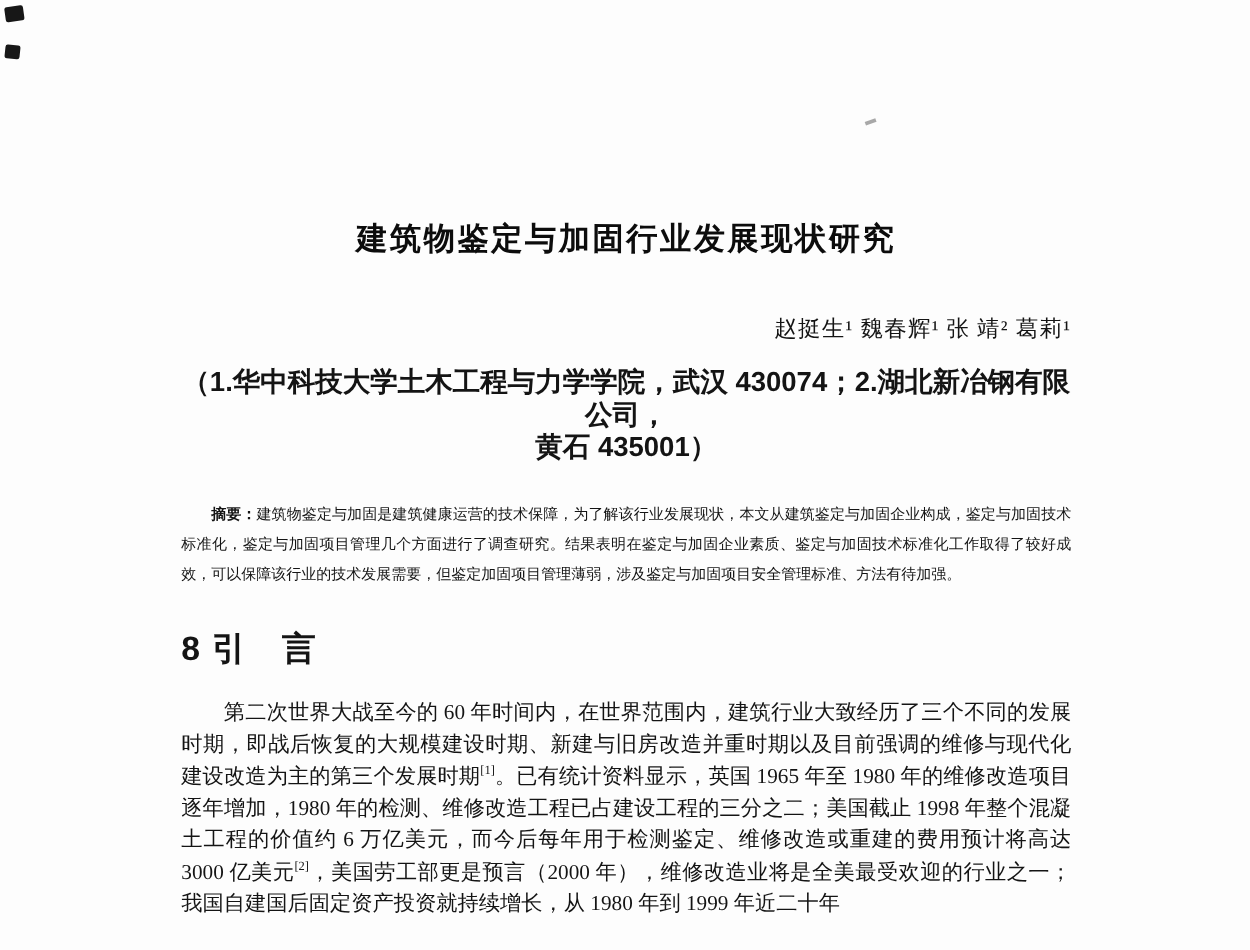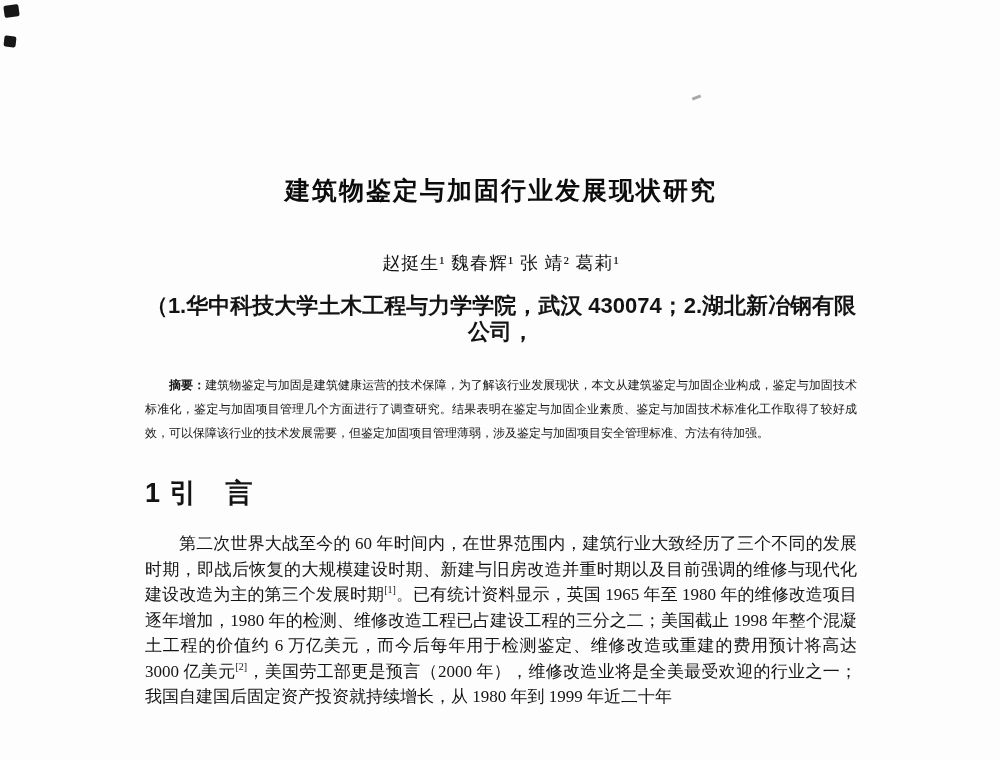--- a/index.html
+++ b/index.html
@@ -27,21 +27,21 @@
     font-size: 25px;
     font-weight: bold;
     text-align: center;
     letter-spacing: 2px;
     font-family: "Liberation Sans", sans-serif;
     color: #0c0c0c;
   }
   .authors {
     margin: 44px 0 0 0;
     font-size: 18px;
-    text-align: center;
+    text-align: right;
     letter-spacing: 1px;
   }
   .affil {
     margin: 18px 0 0 0;
     font-size: 22px;
     font-weight: bold;
     text-align: center;
     line-height: 26px;
     font-family: "Liberation Sans", sans-serif;
   }
@@ -101,26 +101,27 @@
   <div class="artifact artifact-3"></div>
 
   <div class="content">
 
     <h1 class="title">建筑物鉴定与加固行业发展现状研究</h1>
 
     <p class="authors">赵挺生¹ 魏春辉¹ 张 靖² 葛莉¹</p>
 
     <p class="affil">（1.华中科技大学土木工程与力学学院，武汉 430074；2.湖北新冶钢有限公司，</p>
 
+    <p class="affil">黄石 435001）</p>
 
     <p class="abstract">
       <span class="label">摘要：</span><span>建筑物鉴定与加固是建筑健康运营的技术保障，为了解该行业发展现状，本文从建筑鉴定与加固企业构成，鉴定与加固技术标准化，鉴定与加固项目管理几个方面进行了调查研究。结果表明在鉴定与加固企业素质、鉴定与加固技术标准化工作取得了较好成效，可以保障该行业的技术发展需要，但鉴定加固项目管理薄弱，涉及鉴定与加固项目安全管理标准、方法有待加强。</span>
     </p>
 
 
-    <h2 class="section-heading">1 引　言</h2>
+    <h2 class="section-heading">8 引　言</h2>
 
     <p class="bodytext">
       <span>第二次世界大战至今的 60 年时间内，在世界范围内，建筑行业大致经历了三个不同的发展时期，即战后恢复的大规模建设时期、新建与旧房改造并重时期以及目前强调的维修与现代化建设改造为主的第三个发展时期</span><sup>[1]</sup><span>。已有统计资料显示，英国 1965 年至 1980 年的维修改造项目逐年增加，1980 年的检测、维修改造工程已占建设工程的三分之二；美国截止 1998 年整个混凝土工程的价值约 6 万亿美元，而今后每年用于检测鉴定、维修改造或重建的费用预计将高达 3000 亿美元</span><sup>[2]</sup><span>，美国劳工部更是预言（2000 年），维修改造业将是全美最受欢迎的行业之一；我国自建国后固定资产投资就持续增长，从 1980 年到 1999 年近二十年</span>
     </p>
 
   </div>
 </div>
 
 </body></html>

